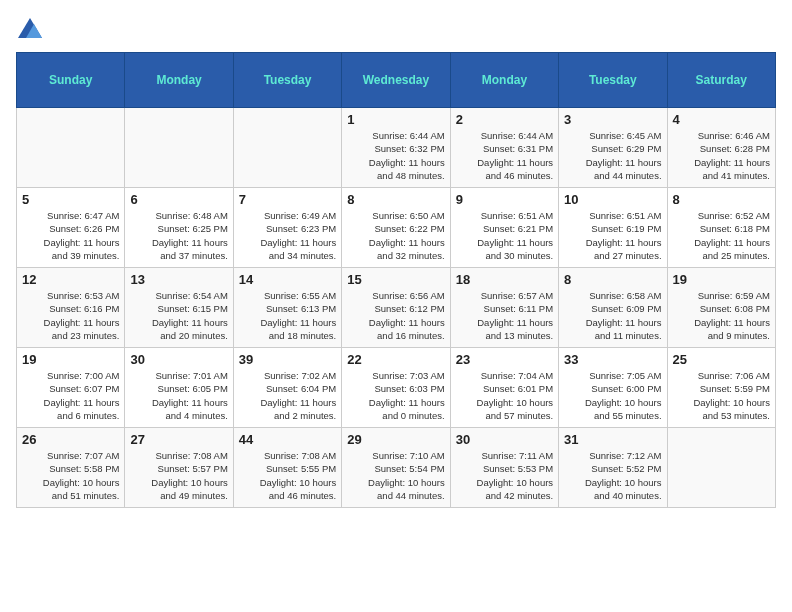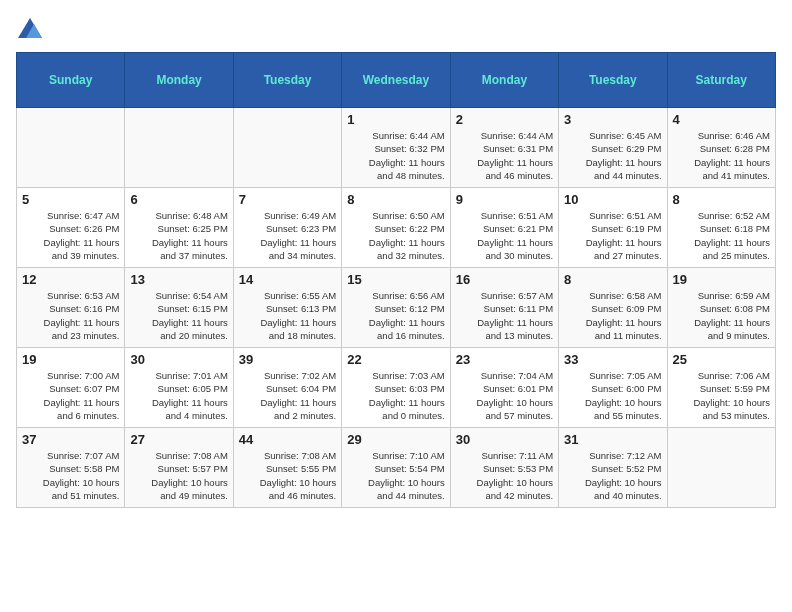--- a/index.html
+++ b/index.html
@@ -184,21 +184,21 @@
         </td>
         <td>
           <span class="day-num">14</span>
           <div class="day-info">Sunrise: 6:55 AM<br>Sunset: 6:13 PM<br>Daylight: 11 hours<br>and 18 minutes.</div>
         </td>
         <td>
           <span class="day-num">15</span>
           <div class="day-info">Sunrise: 6:56 AM<br>Sunset: 6:12 PM<br>Daylight: 11 hours<br>and 16 minutes.</div>
         </td>
         <td>
-          <span class="day-num">16</span>
+          <span class="day-num">18</span>
           <div class="day-info">Sunrise: 6:57 AM<br>Sunset: 6:11 PM<br>Daylight: 11 hours<br>and 13 minutes.</div>
         </td>
         <td>
           <span class="day-num">8</span>
           <div class="day-info">Sunrise: 6:58 AM<br>Sunset: 6:09 PM<br>Daylight: 11 hours<br>and 11 minutes.</div>
         </td>
         <td>
           <span class="day-num">19</span>
           <div class="day-info">Sunrise: 6:59 AM<br>Sunset: 6:08 PM<br>Daylight: 11 hours<br>and 9 minutes.</div>
         </td>
@@ -228,21 +228,21 @@
           <span class="day-num">33</span>
           <div class="day-info">Sunrise: 7:05 AM<br>Sunset: 6:00 PM<br>Daylight: 10 hours<br>and 55 minutes.</div>
         </td>
         <td>
           <span class="day-num">25</span>
           <div class="day-info">Sunrise: 7:06 AM<br>Sunset: 5:59 PM<br>Daylight: 10 hours<br>and 53 minutes.</div>
         </td>
       </tr>
       <tr>
         <td>
-          <span class="day-num">37</span>
+          <span class="day-num">26</span>
           <div class="day-info">Sunrise: 7:07 AM<br>Sunset: 5:58 PM<br>Daylight: 10 hours<br>and 51 minutes.</div>
         </td>
         <td>
           <span class="day-num">27</span>
           <div class="day-info">Sunrise: 7:08 AM<br>Sunset: 5:57 PM<br>Daylight: 10 hours<br>and 49 minutes.</div>
         </td>
         <td>
           <span class="day-num">44</span>
           <div class="day-info">Sunrise: 7:08 AM<br>Sunset: 5:55 PM<br>Daylight: 10 hours<br>and 46 minutes.</div>
         </td>

